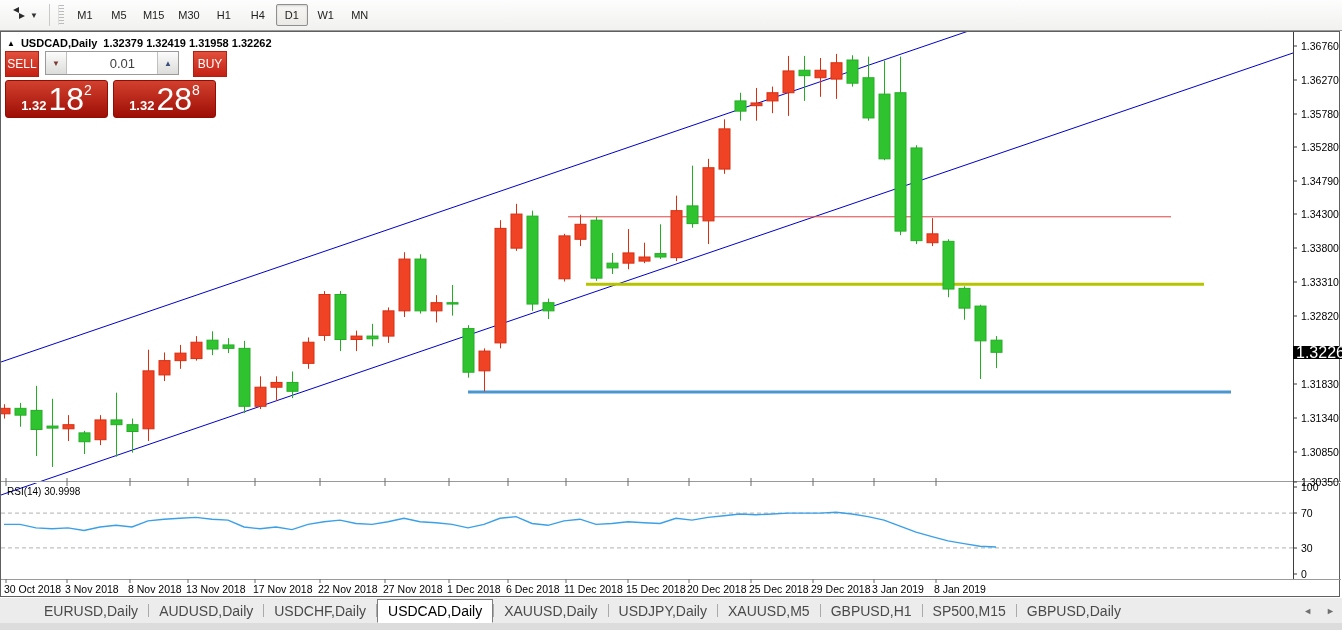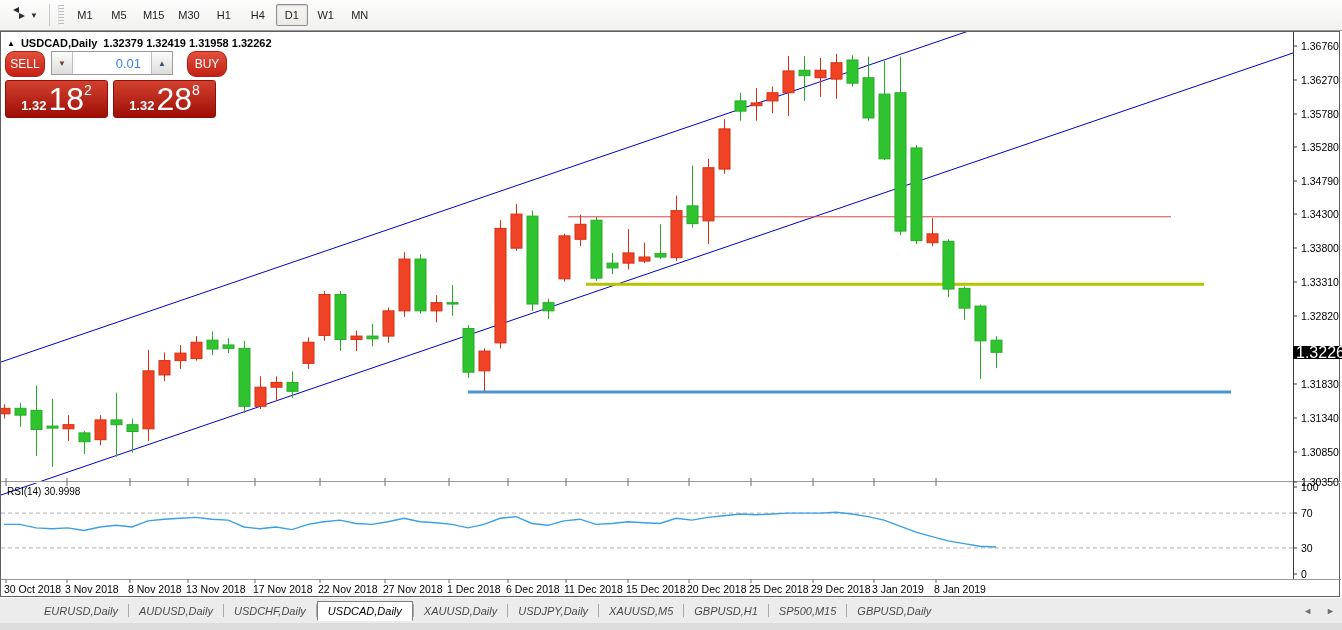--- a/index.html
+++ b/index.html
@@ -23,49 +23,49 @@
   
   #chartwin{position:absolute;left:0;top:31px;width:1340px;height:566px;background:#fff;
             border:1px solid #5f5f5f;box-sizing:border-box;}
   #chartsvg{position:absolute;left:0;top:0;}
   #charttitle{position:absolute;left:6px;top:5px;font-size:11px;font-weight:bold;color:#000;
               display:flex;align-items:center;gap:6px;}
   #charttitle .arrow{font-size:8px;}
   
   #tradepanel{position:absolute;left:4px;top:19px;width:222px;}
   .tp-row1{display:flex;align-items:stretch;height:26px;}
-  .btn-red{background:linear-gradient(#e2503c,#c32013);border:1px solid #b71c0f;border-radius:9px;
+  .btn-red{background:linear-gradient(#e2503c,#c32013);border:1px solid #b71c0f;border-radius:0;
            color:#fff;font-size:12px;display:flex;align-items:center;justify-content:center;}
   #sellbtn{width:50px;margin-right:6px;}
   #buybtn{width:50px;margin-left:14px;}
   .spinner{display:flex;border:1px solid #9a9a9a;background:#fff;height:24px;box-sizing:border-box;}
   .spin-btn{width:20px;background:linear-gradient(#fcfcfc,#dcdcda);display:flex;align-items:center;
             justify-content:center;font-size:8px;}
   .spin-btn.down{color:#7c3a34;border-right:1px solid #c0c0c0;}
   .spin-btn.up{color:#3a4f7c;border-left:1px solid #c0c0c0;}
-  .spin-val{width:68px;font-size:13px;color:#3b82f6;display:flex;align-items:center;
-            justify-content:flex-end;padding-right:10px;background:#fff;text-align:right;}
+  .spin-val{width:68px;font-size:13px;color:#404040;display:flex;align-items:center;
+            justify-content:flex-end;padding-right:22px;background:#fff;text-align:right;}
   .tp-row2{display:flex;margin-top:3px;}
   .pricebox{width:103px;height:38px;border-radius:3px;color:#fff;
             background:linear-gradient(#d2402e,#9e0e05);border:1px solid #8f0d04;
             display:flex;align-items:flex-end;justify-content:center;padding-bottom:3px;
             box-sizing:border-box;}
   .pricebox+.pricebox{margin-left:5px;}
   .p-small{font-size:13px;font-weight:bold;margin-right:2px;line-height:17px;}
   .p-big{font-size:32px;line-height:30px;font-weight:normal;}
   .p-sup{font-size:14px;line-height:14px;align-self:flex-start;margin-top:2px;}
   
   #rsilabel{position:absolute;left:6px;top:454px;font-size:10px;color:#000;}
   
   #pricetag{position:absolute;left:1292px;width:50px;height:13px;background:#000;color:#fff;
             font-size:16px;display:flex;align-items:center;padding-left:3px;box-sizing:border-box;}
   
   #tabbar{position:absolute;left:0;top:598px;width:1342px;height:25px;background:#ececec;
           border-bottom:1px solid #c2c2c2;display:flex;align-items:center;}
-  .tab{font-size:11px;color:#4a4a4a;padding:4px 10px;white-space:nowrap;font-style:italic;}
+  .tab{font-size:14px;color:#4a4a4a;padding:4px 10px;white-space:nowrap;}
   .tab.active{background:#fff;color:#000;border:1px solid #7e7e7e;border-bottom:1px solid #fff;
               padding:3px 10px;}
   .tabdiv{width:1px;height:13px;background:#aaa;}
   #tabspacer{flex:1;}
   .tab-arrow{font-size:9px;color:#6f6f6f;padding:0 7px;}
   #bottomstrip{position:absolute;left:0;top:623px;width:1342px;height:7px;background:#dcdcdc;}
 </style>
 </head>
 <body>
 

